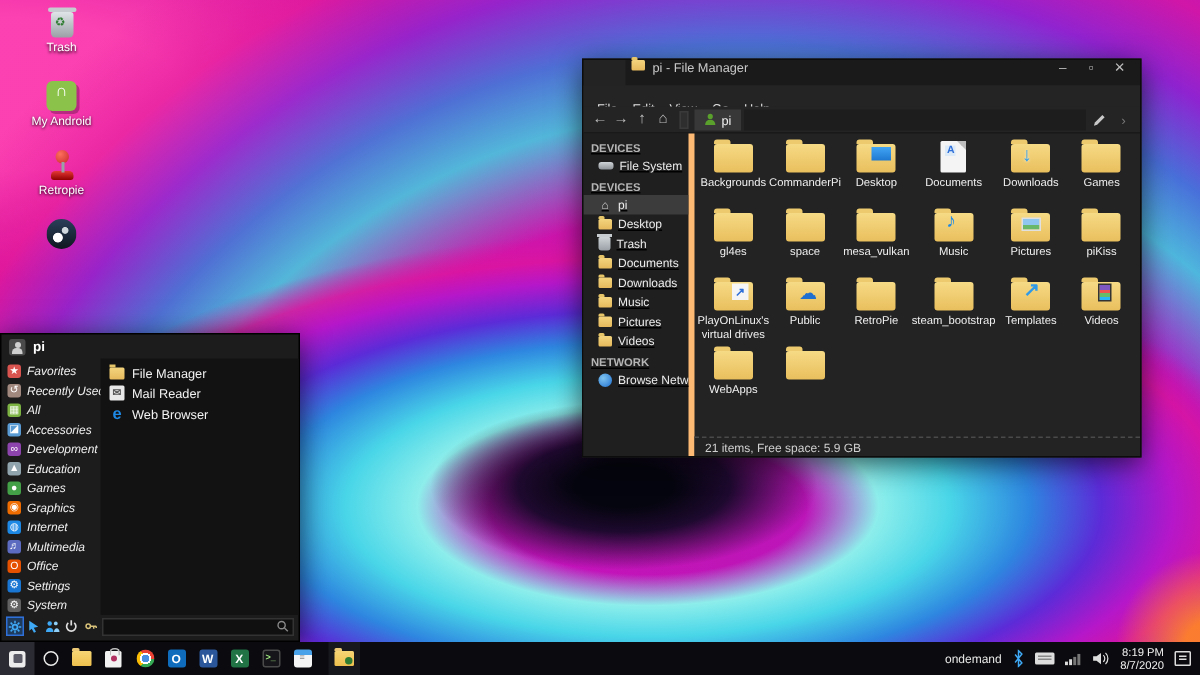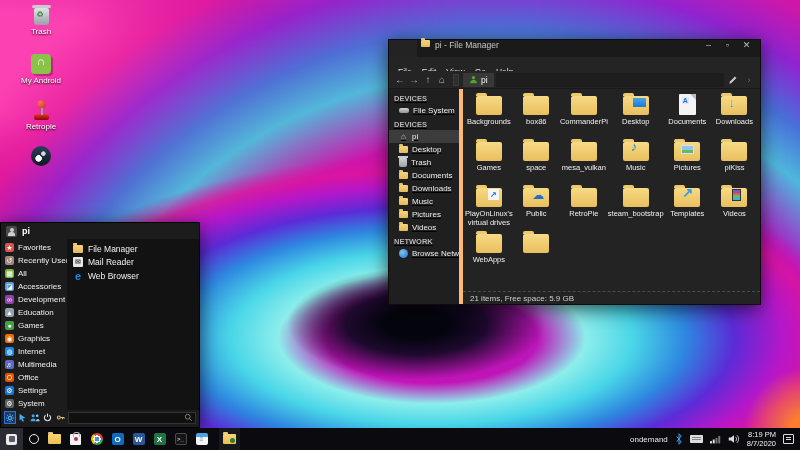--- a/index.html
+++ b/index.html
@@ -86,21 +86,21 @@
   
   .start-menu{position:absolute;left:0;top:222px;width:200px;height:206px;background:#1c1c1c;border:1px solid #000;display:flex;flex-direction:column;z-index:4;}
   .sm-header{height:16px;display:flex;align-items:center;gap:5px;padding-left:5px;flex:0 0 auto;}
   .sm-avatar{width:11px;height:11px;border-radius:2px;background:#4a4a4a;position:relative;}
   .sm-avatar::before{content:"";position:absolute;left:3.5px;top:2px;width:4px;height:4px;border-radius:50%;background:#cfcfcf;}
   .sm-avatar::after{content:"";position:absolute;left:2px;top:6.5px;width:7px;height:4px;border-radius:3px 3px 0 0;background:#cfcfcf;}
   .sm-user{font-size:9px;font-weight:bold;color:#fff;}
   .sm-body{flex:1;display:flex;min-height:0;}
   .sm-cats{width:66px;display:flex;flex-direction:column;padding-top:2px;}
   .cat-row{height:13.4px;display:flex;align-items:center;gap:4px;padding-left:4px;cursor:default;}
-  .cat-row .lbl{font-size:8px;color:#efefef;white-space:nowrap;}
+  .cat-row .lbl{font-size:8px;color:#efefef;white-space:nowrap;font-style:italic;}
   .cat-ic{width:9px;height:9px;border-radius:2px;color:#fff;font-size:7px;line-height:9px;text-align:center;flex:0 0 auto;}
   .sm-apps{flex:1;background:#121212;padding-top:3px;}
   .app-row{height:13.5px;display:flex;align-items:center;gap:5px;padding-left:6px;cursor:default;}
   .app-row .lbl{font-size:8.5px;color:#f2f2f2;white-space:nowrap;}
   .app-ic{width:10px;height:10px;border-radius:1px;flex:0 0 auto;display:flex;align-items:center;justify-content:center;font-size:7px;font-weight:bold;}
   .app-terminal{background:#101014;border:1px solid #555;color:#bdbdbd;}
   .app-mail{background:#e8e8e8;color:#555;}
   .app-web{color:#1e88e5;font-size:11px;}
   .app-folder{width:10px;height:8px;background:linear-gradient(#f3d57e,#e6b95c);border-radius:1px;position:relative;}
   .app-folder::before{content:"";position:absolute;top:-2px;left:0;width:4px;height:2px;background:#e6c468;}
@@ -260,26 +260,20 @@
             <div class="file-item">
               <span class="gfx">
                 <span class="file-folder"></span>
               </span>
               <span class="file-label">Backgrounds</span>
             </div>
             <div class="file-item">
               <span class="gfx">
                 <span class="file-folder"></span>
               </span>
-              <span class="file-label">box86</span>
-            </div>
-            <div class="file-item">
-              <span class="gfx">
-                <span class="file-folder"></span>
-              </span>
               <span class="file-label">CommanderPi</span>
             </div>
             <div class="file-item">
               <span class="gfx">
                 <span class="file-folder"></span>
                 <span class="badge badge-rect"></span>
               </span>
               <span class="file-label">Desktop</span>
             </div>
             <div class="file-item">
@@ -293,20 +287,26 @@
                 <span class="file-folder"></span>
                 <span class="badge badge-down">↓</span>
               </span>
               <span class="file-label">Downloads</span>
             </div>
             <div class="file-item">
               <span class="gfx">
                 <span class="file-folder"></span>
               </span>
               <span class="file-label">Games</span>
+            </div>
+            <div class="file-item">
+              <span class="gfx">
+                <span class="file-folder"></span>
+              </span>
+              <span class="file-label">gl4es</span>
             </div>
             <div class="file-item">
               <span class="gfx">
                 <span class="file-folder"></span>
               </span>
               <span class="file-label">space</span>
             </div>
             <div class="file-item">
               <span class="gfx">
                 <span class="file-folder"></span>

